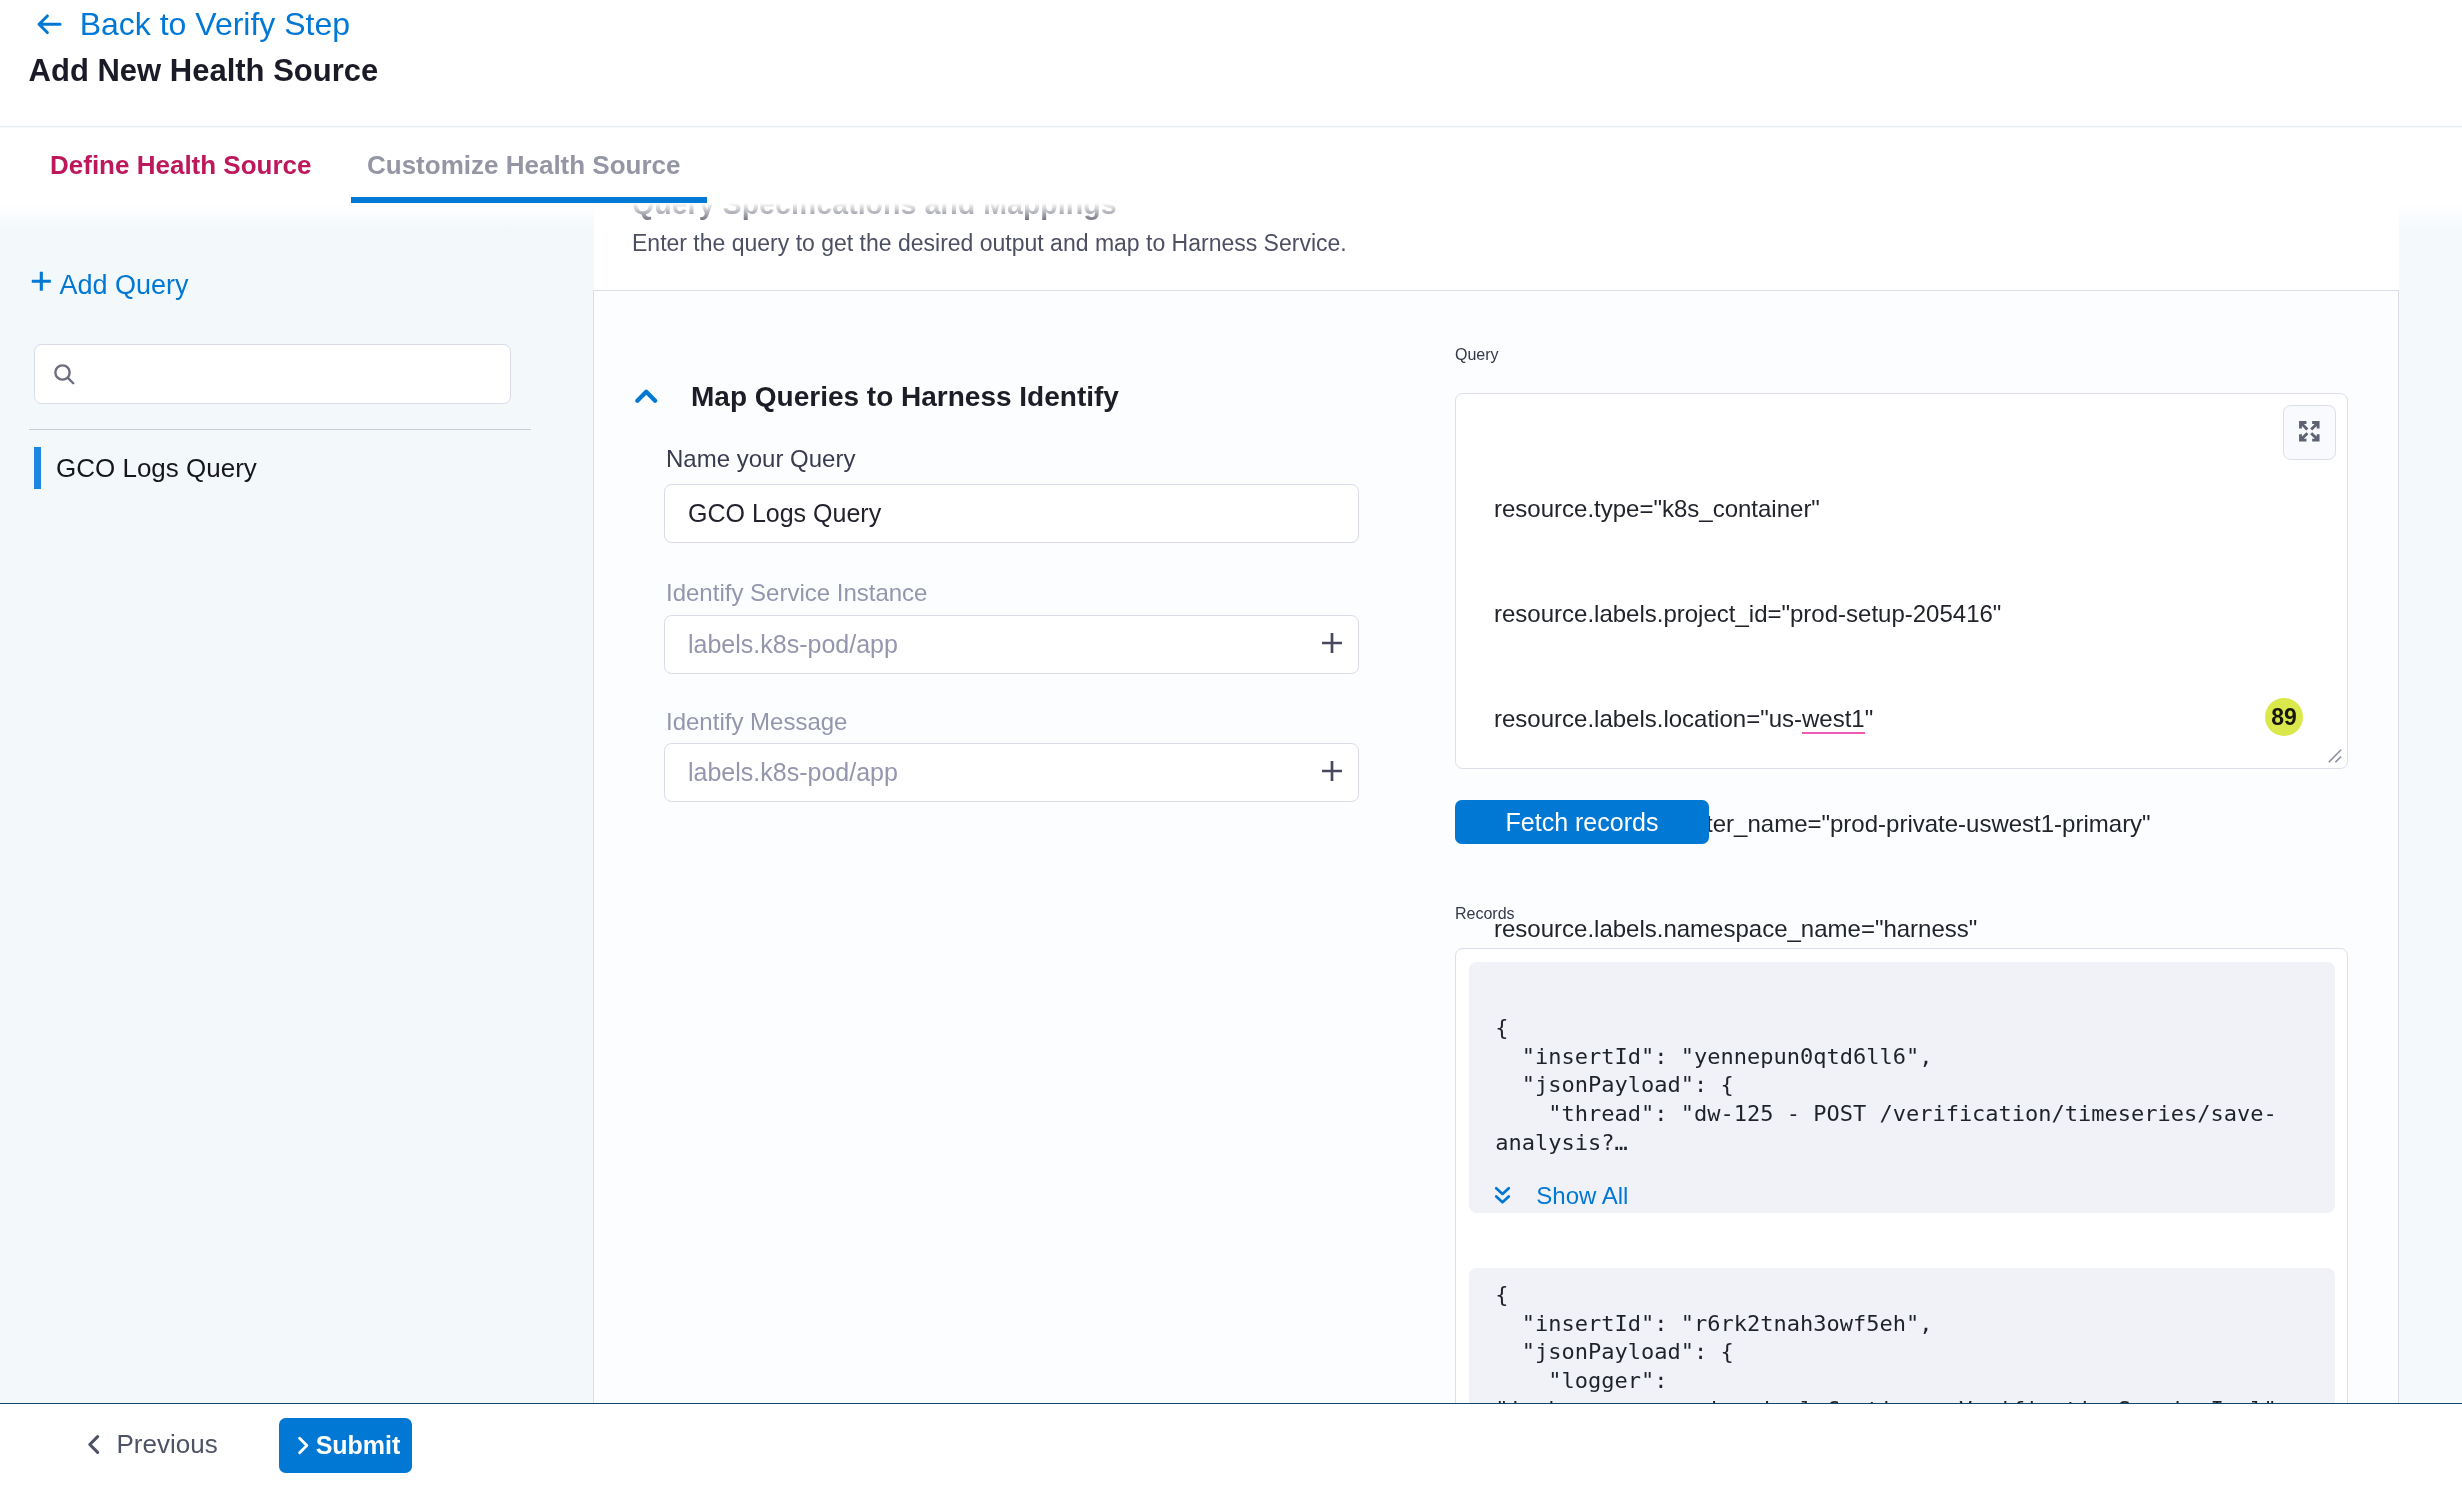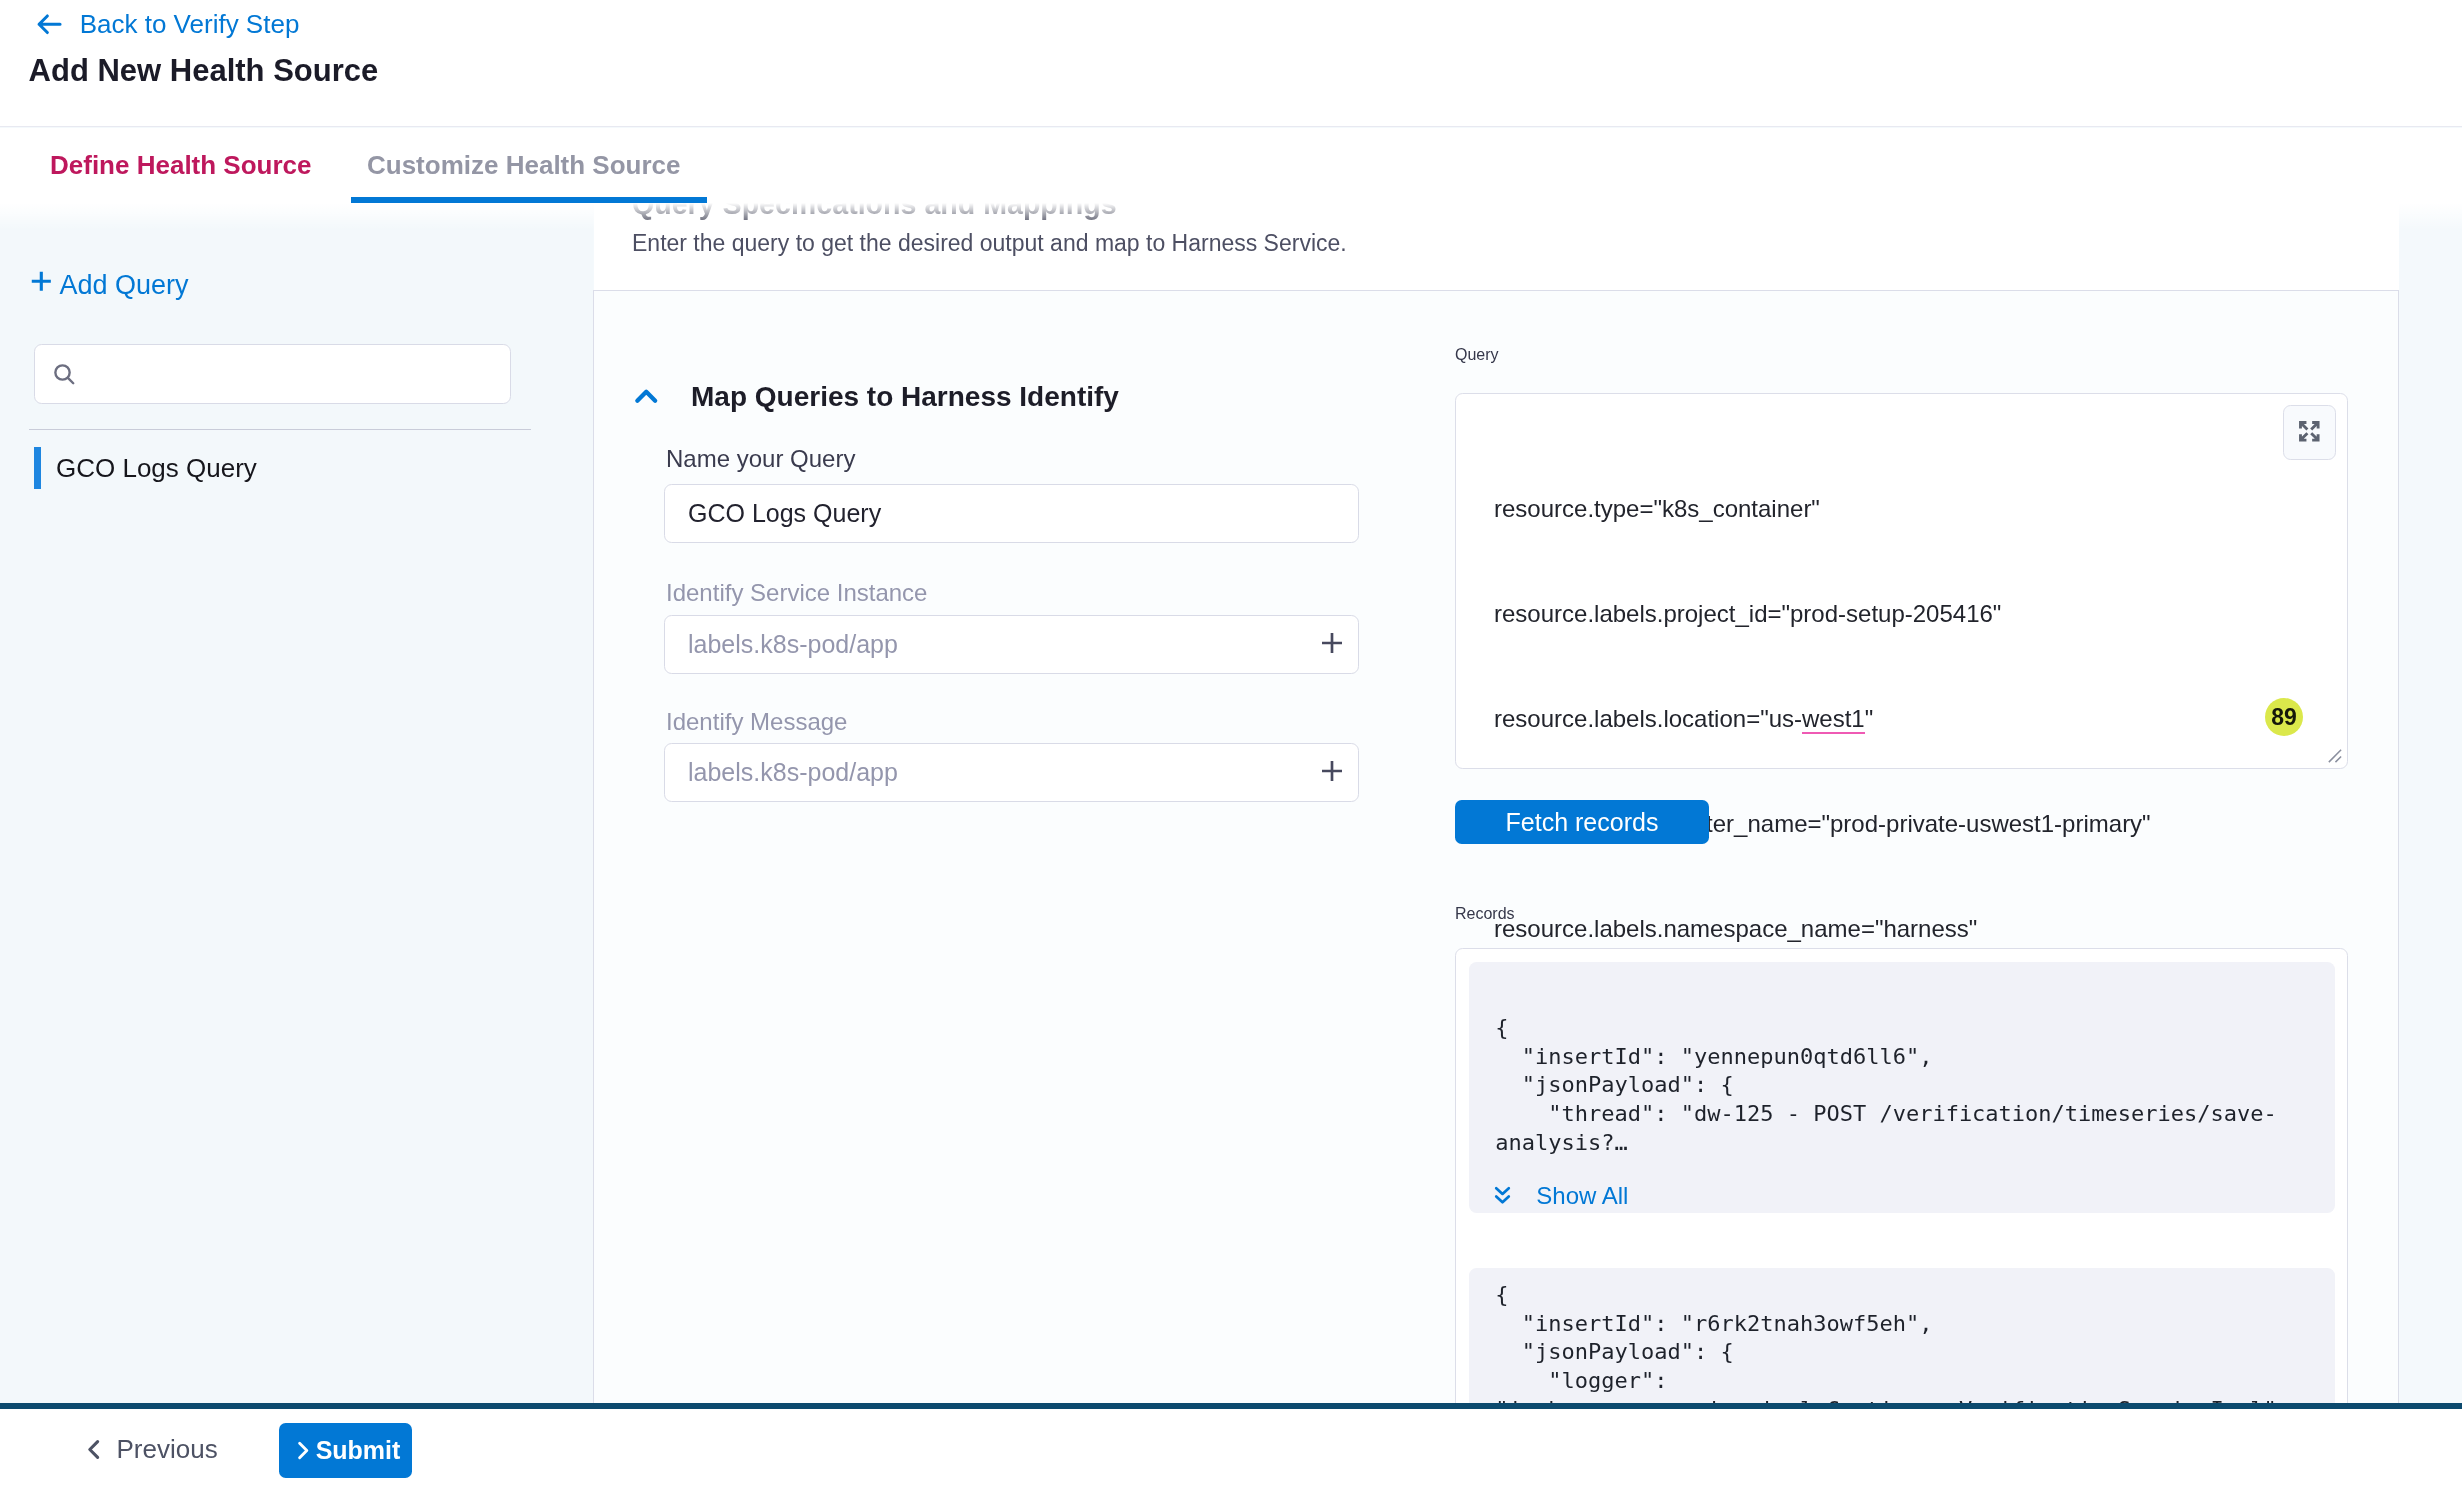--- a/index.html
+++ b/index.html
@@ -14,21 +14,21 @@
   button { background:none; border:none; font-family:inherit; cursor:pointer; }
 
   
   .top-header {
     position:absolute; top:0; left:0; width:2462px; height:127px;
     background:#fff; border-bottom:1px solid #e8e9f1; z-index:60;
   }
   .back-link {
     position:absolute; left:34px; top:7.6px; height:34px;
     display:flex; align-items:center; gap:15.2px;
-    color:#0278d5; font-size:26px;
+    color:#0278d5; font-size:32px;
   }
   .page-title {
     position:absolute; left:28.6px; top:53px;
     font-size:31px; font-weight:700; color:#1b1b28;
   }
 
   
   .tabbar {
     position:absolute; top:128px; left:0; width:2462px; height:75px;
     background:#fff; z-index:60;
@@ -190,21 +190,21 @@
   }
   .show-all {
     margin:25px 0 0 23px;
     display:flex; align-items:center; gap:23px;
     color:#0278d5; font-size:24px;
   }
 
   
   .footer {
     position:absolute; left:0; bottom:0; width:2462px; height:84px;
-    background:#fff; border-top:6px solid #0c4a6e; z-index:70;
+    background:#fff; border-top:1px solid #0c4a6e; z-index:70;
   }
   .prev-btn {
     position:absolute; left:82px; top:13.3px; height:55px;
     display:flex; align-items:center; gap:9.5px;
     color:#4d5264; font-size:26px;
   }
   .submit-btn {
     position:absolute; left:279px; top:14.3px; width:133px; height:55px;
     background:#0278d5; border-radius:6.7px;
     display:flex; align-items:center; justify-content:center; gap:2px;

